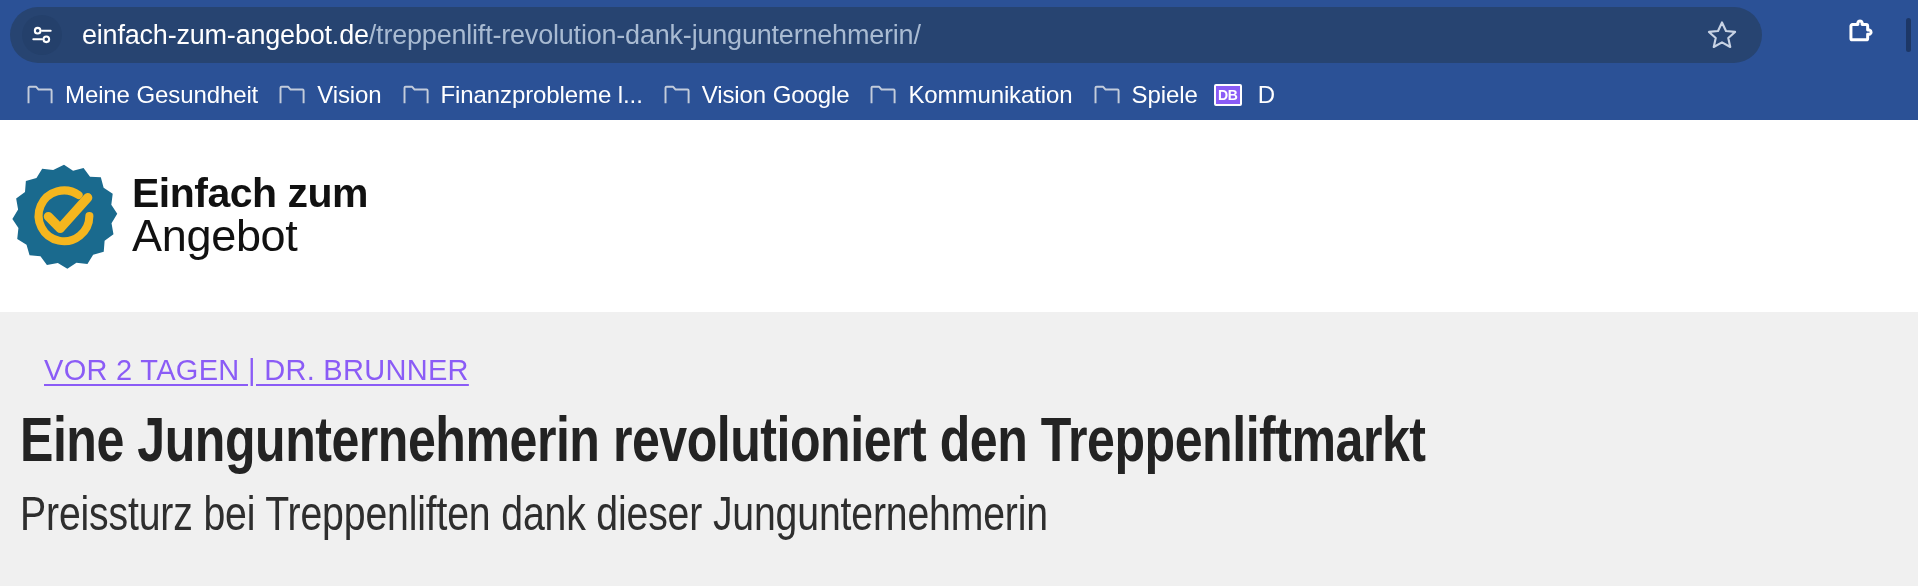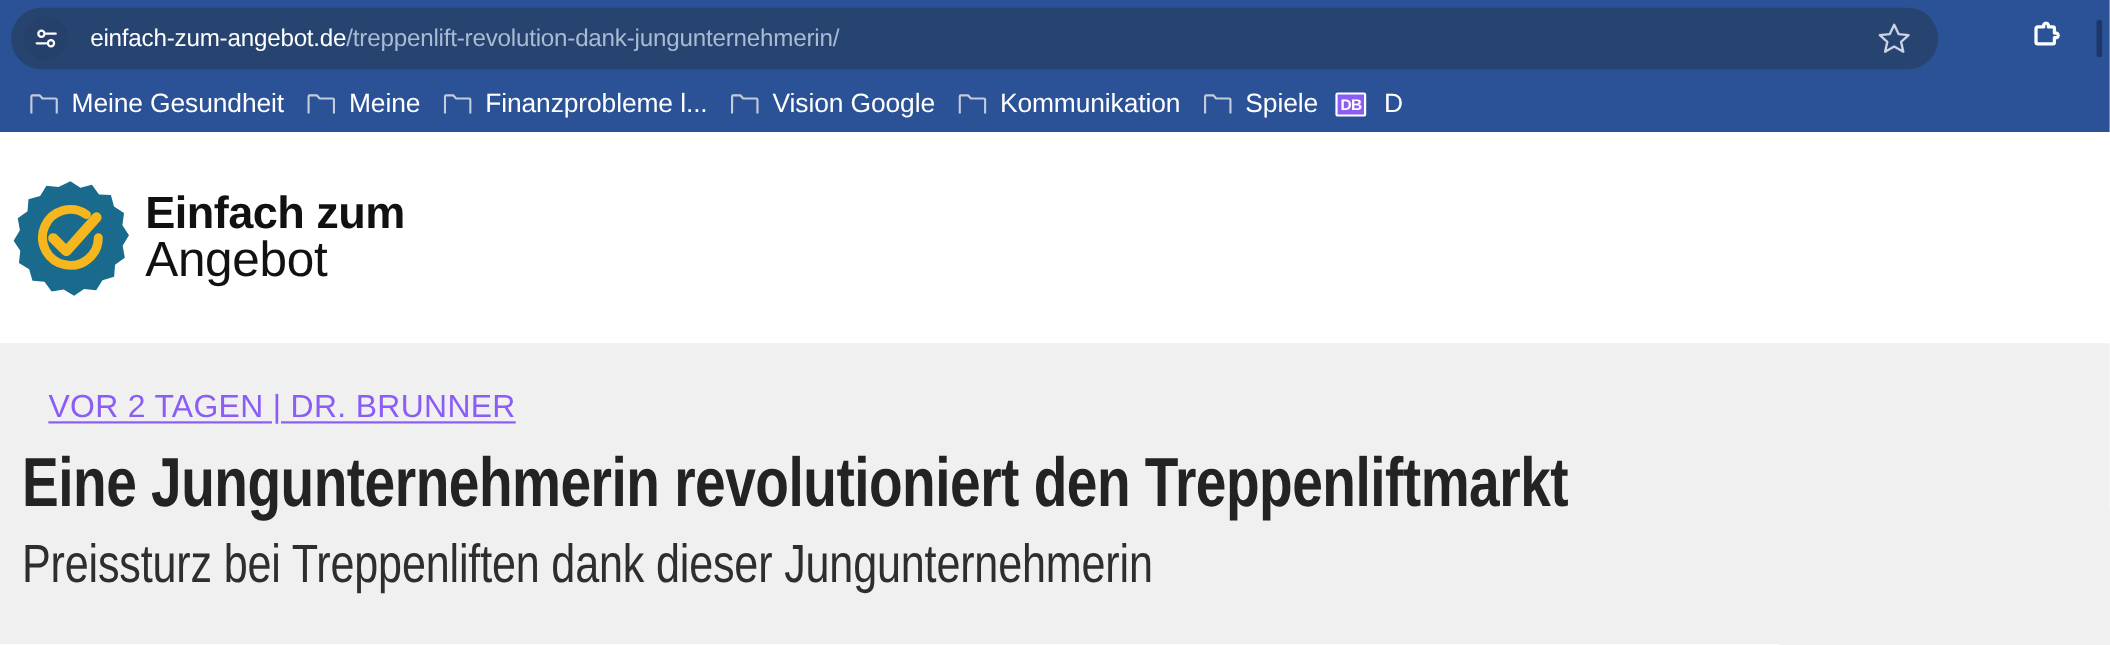--- a/index.html
+++ b/index.html
@@ -49,21 +49,21 @@
     align-items: center;
     justify-content: center;
     flex: 0 0 auto;
     cursor: pointer;
   }
   #site-info-button svg { display: block; }
 
   #url-text {
     flex: 1 1 auto;
     margin-left: 20px;
-    font-size: 22px;
+    font-size: 27px;
     letter-spacing: -0.2px;
     white-space: nowrap;
     overflow: hidden;
     color: #9FB3CE;
     cursor: text;
     line-height: 56px;
   }
   #url-text .url-domain { color: #FFFFFF; }
   #url-text .url-path { color: #A9BBD2; }
 
@@ -290,21 +290,21 @@
       </span>
       <span class="bookmark-label">Meine Gesundheit</span>
     </div>
 
     <div class="bookmark-item">
       <span class="bookmark-icon">
         <svg width="26" height="22" viewBox="0 0 24 20" fill="none" stroke="#C3CCDB" stroke-width="1.8" stroke-linejoin="round">
           <path d="M1.4 17.6V3.4a1 1 0 0 1 1-1h6.1l2.2 2.6h11a1 1 0 0 1 1 1v11.6"></path>
         </svg>
       </span>
-      <span class="bookmark-label">Meine</span>
+      <span class="bookmark-label">Vision</span>
     </div>
 
 
     <div class="bookmark-item">
       <span class="bookmark-icon">
         <svg width="26" height="22" viewBox="0 0 24 20" fill="none" stroke="#C3CCDB" stroke-width="1.8" stroke-linejoin="round">
           <path d="M1.4 17.6V3.4a1 1 0 0 1 1-1h6.1l2.2 2.6h11a1 1 0 0 1 1 1v11.6"></path>
         </svg>
       </span>
       <span class="bookmark-label">Finanzprobleme l...</span>

